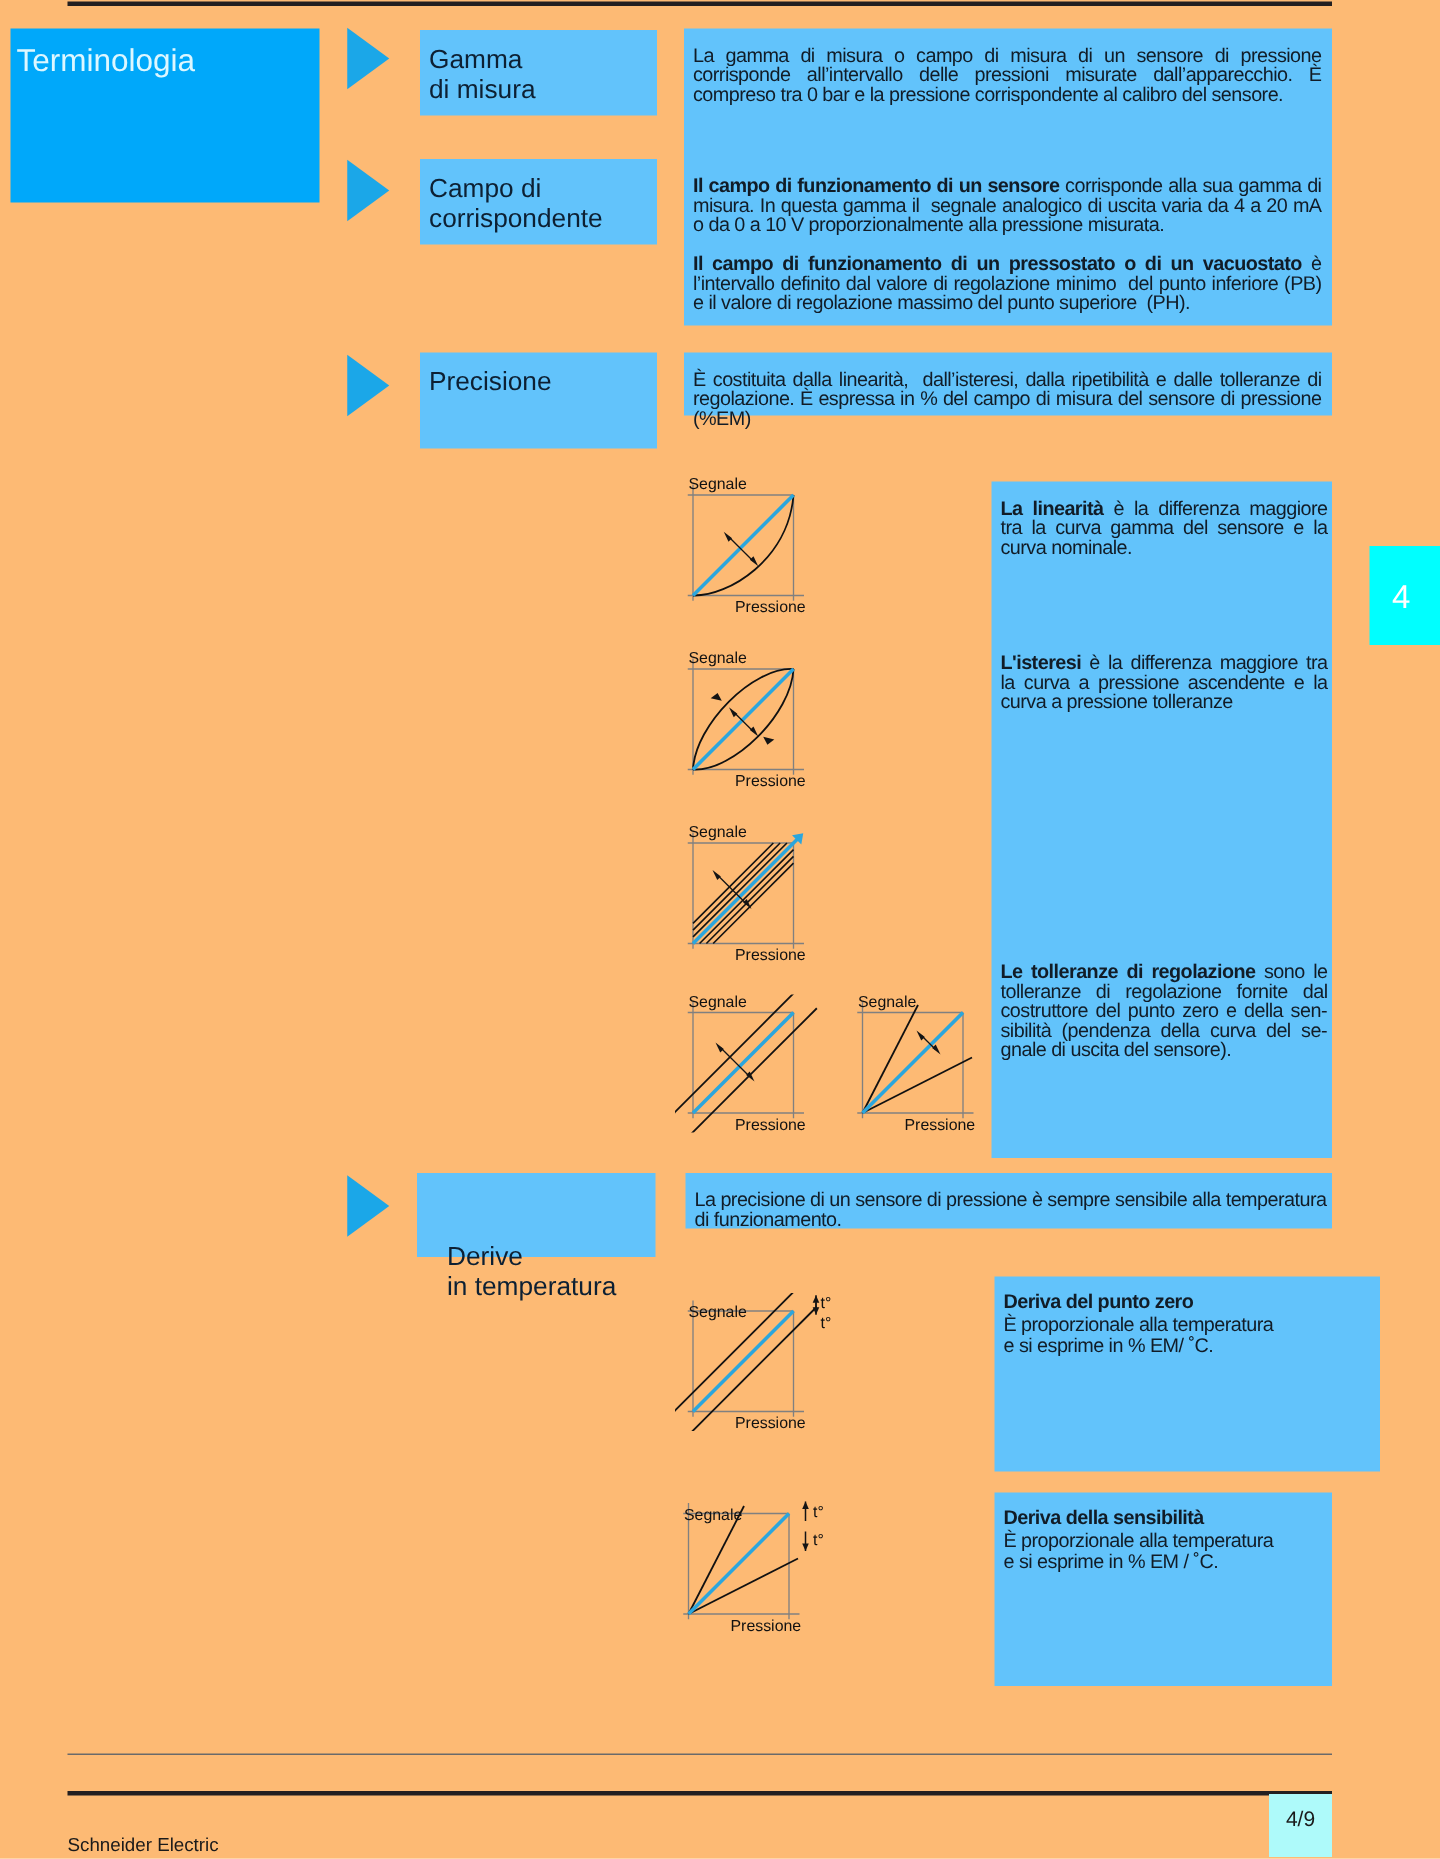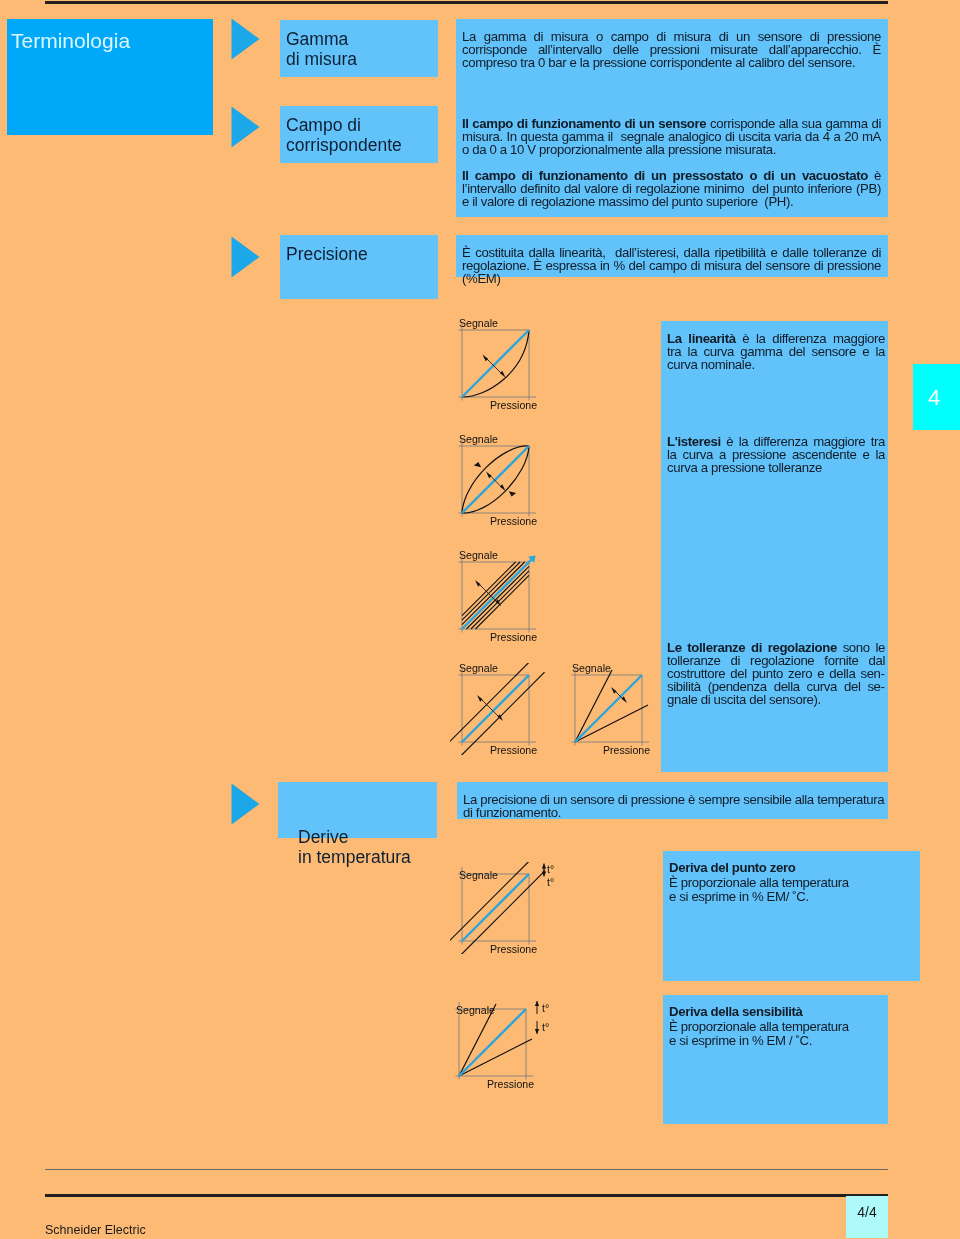--- a/index.html
+++ b/index.html
@@ -212,14 +212,14 @@
   </div>
   <div class="panel" style="left:663px;top:851px;width:257px;height:130px;">
     <div class="ptext" style="left:6px;top:10px;width:211px;text-align:left;line-height:14.6px;"><b>Deriva del punto zero</b><br><span>È proporzionale alla temperatura</span><br><span>e si esprime in % EM/ ˚C.</span></div>
   </div>
   <div class="panel" style="left:663px;top:995px;width:225px;height:129px;">
     <div class="ptext" style="left:6px;top:10px;width:211px;text-align:left;line-height:14.6px;"><b>Deriva della sensibilità</b><br><span>È proporzionale alla temperatura</span><br><span>e si esprime in % EM / ˚C.</span></div>
   </div>
   <div class="rule" style="left:45px;top:1169px;width:843px;height:1px;background:#6a6a6a;"></div>
   <div class="rule" style="left:45px;top:1194px;width:843px;height:2.5px;"></div>
   <div class="ftr" style="left:45px;top:1203px;margin-top:20px;">Schneider Electric</div>
-  <div class="ftrtab" style="left:846px;top:1196px;width:42px;height:42px;line-height:32px;">4/4</div>
+  <div class="ftrtab" style="left:846px;top:1196px;width:42px;height:42px;line-height:32px;">4/9</div>
 </div>
 
 </body></html>

